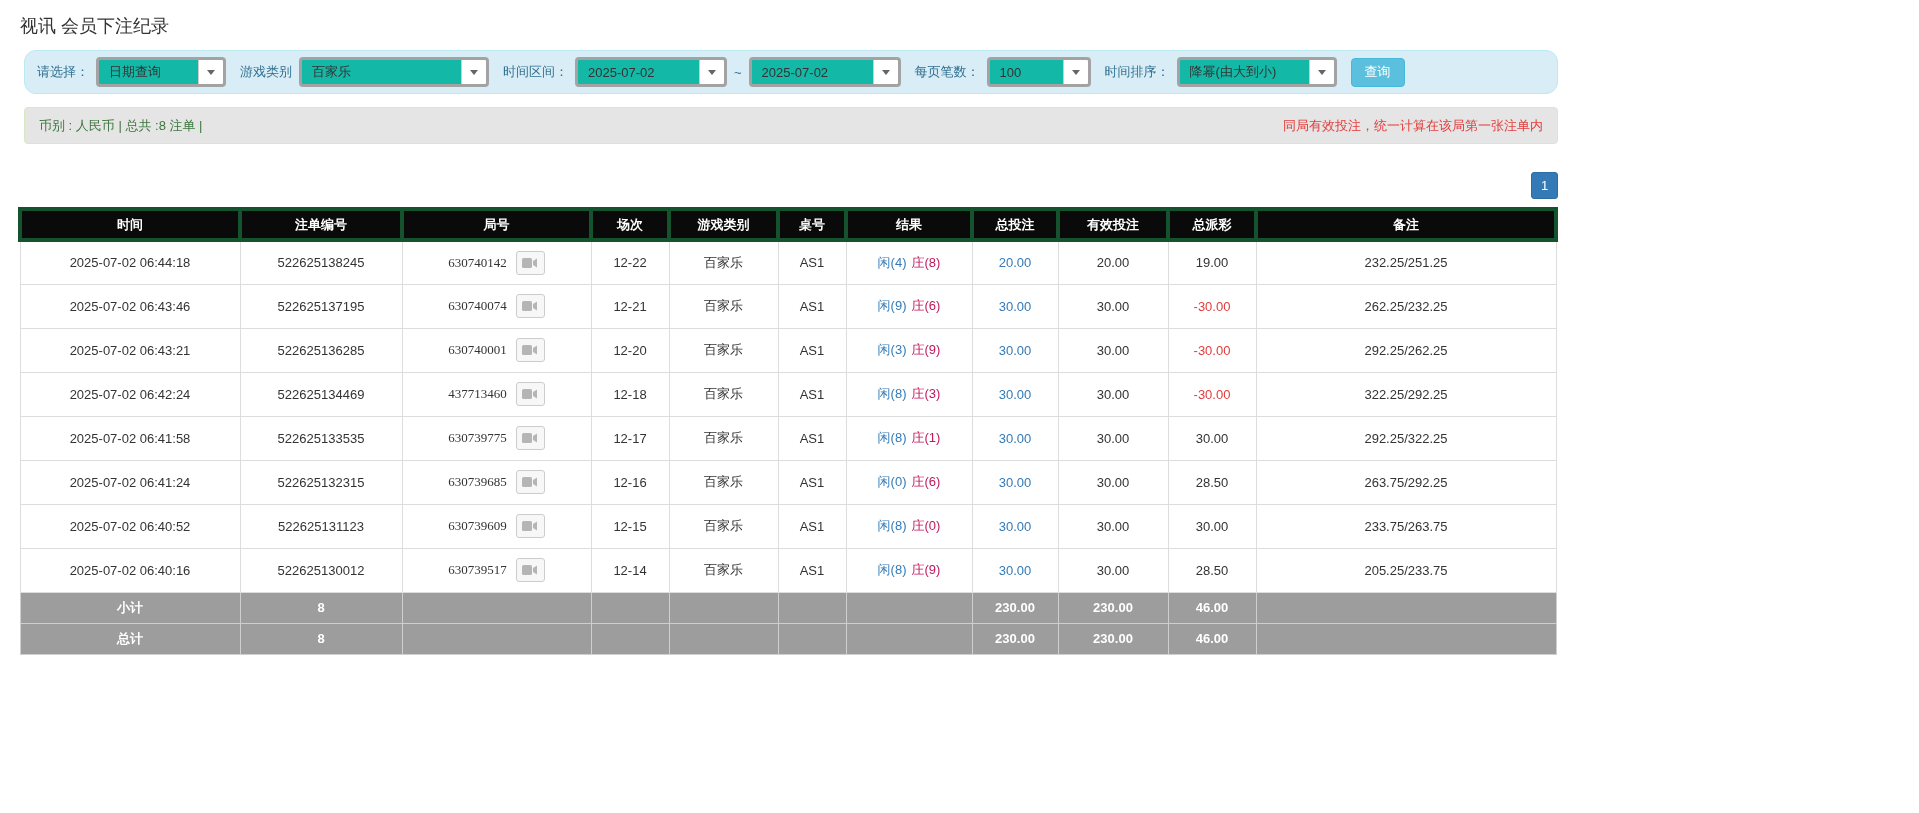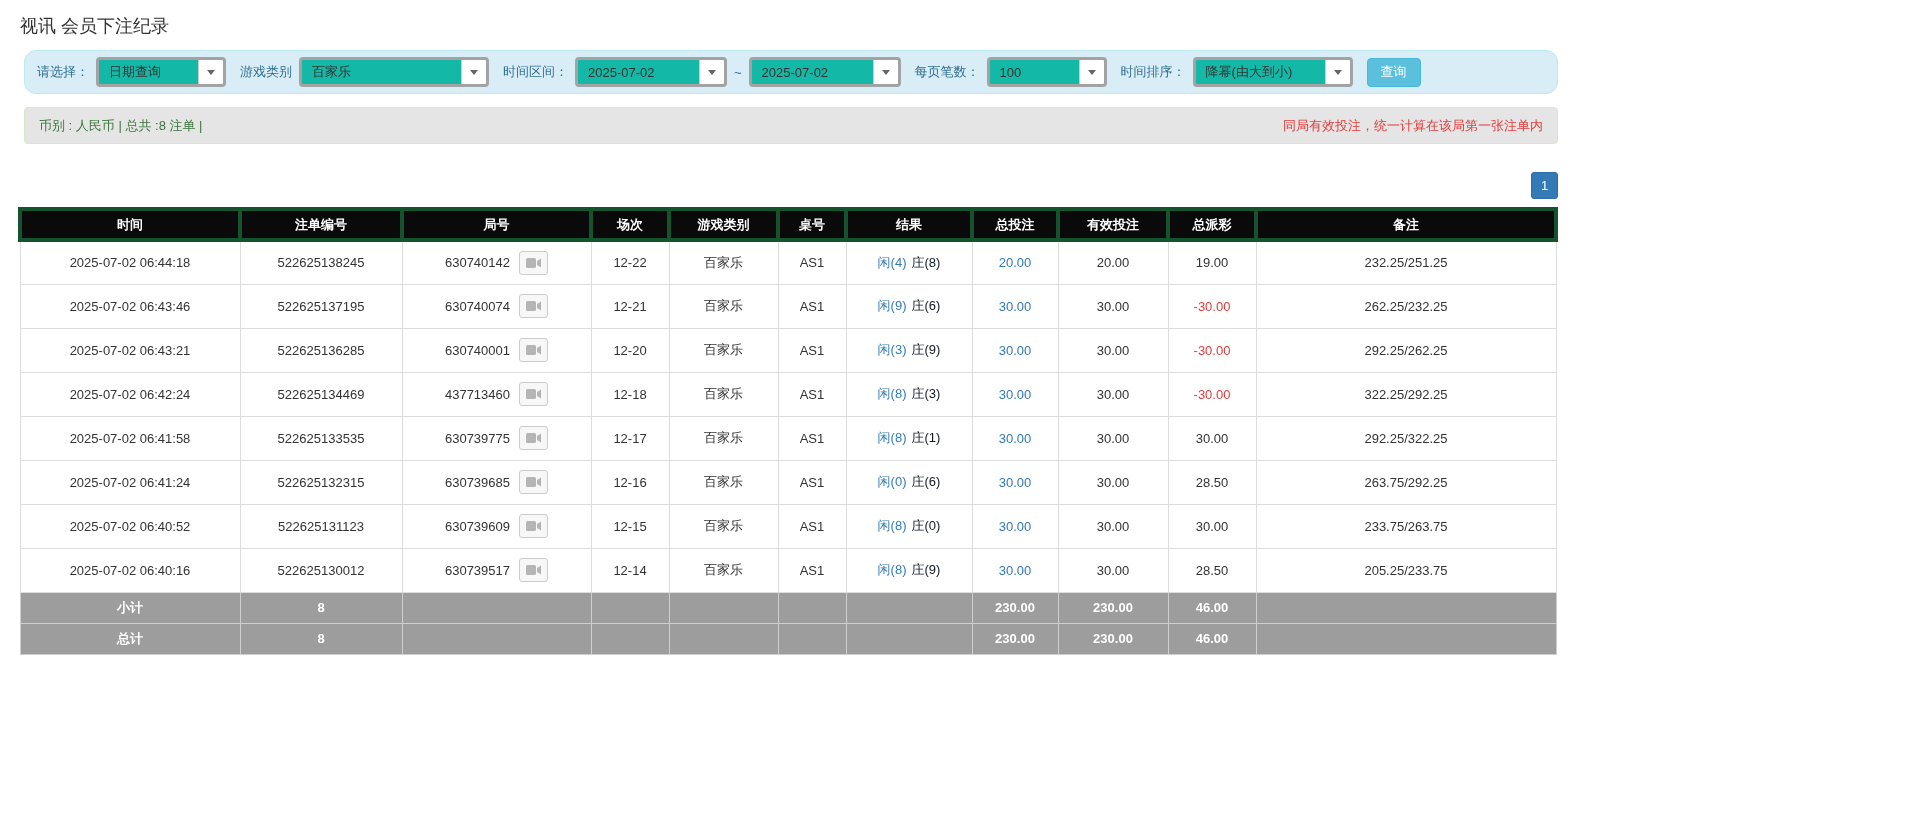--- a/index.html
+++ b/index.html
@@ -65,21 +65,21 @@
   }
   .caret {
     width: 0; height: 0;
     border-left: 4px solid transparent;
     border-right: 4px solid transparent;
     border-top: 5px solid #666;
   }
   .w-select { width: 130px; }
   .w-game   { width: 190px; }
   .w-date   { width: 152px; }
-  .w-size   { width: 120px; }
+  .w-size   { width: 104px; }
   .w-sort   { width: 160px; }
   .search-btn {
     background: #5bc0de;
     border: 1px solid #46b8da;
     color: #fff;
     font-size: 13px;
     height: 29px;
     padding: 0 13px;
     border-radius: 4px;
     cursor: pointer;
@@ -146,23 +146,23 @@
   tfoot td {
     background: #9d9d9d;
     color: #fff;
     border: 1px solid #cfcfcf;
     height: 31px;
     text-align: center;
     font-weight: bold;
   }
   .bet-link { color: #337ab7; text-decoration: none; cursor: pointer; }
   .xian { color: #337ab7; margin-right: 5px; }
-  .zhuang { color: #0f172a; }
+  .zhuang { color: #be185d; }
   .neg { color: #e43c3c; }
-  .round-wrap { display: inline-flex; align-items: center; gap: 9px; }
+  .round-wrap { display: inline-flex; align-items: center; gap: 9px; font-family: Liberation Serif, serif; }
   .video-btn {
     width: 29px; height: 24px;
     background: #f7f7f7;
     border: 1px solid #ccc;
     border-radius: 3px;
     display: inline-flex;
     align-items: center;
     justify-content: center;
     cursor: pointer;
   }

